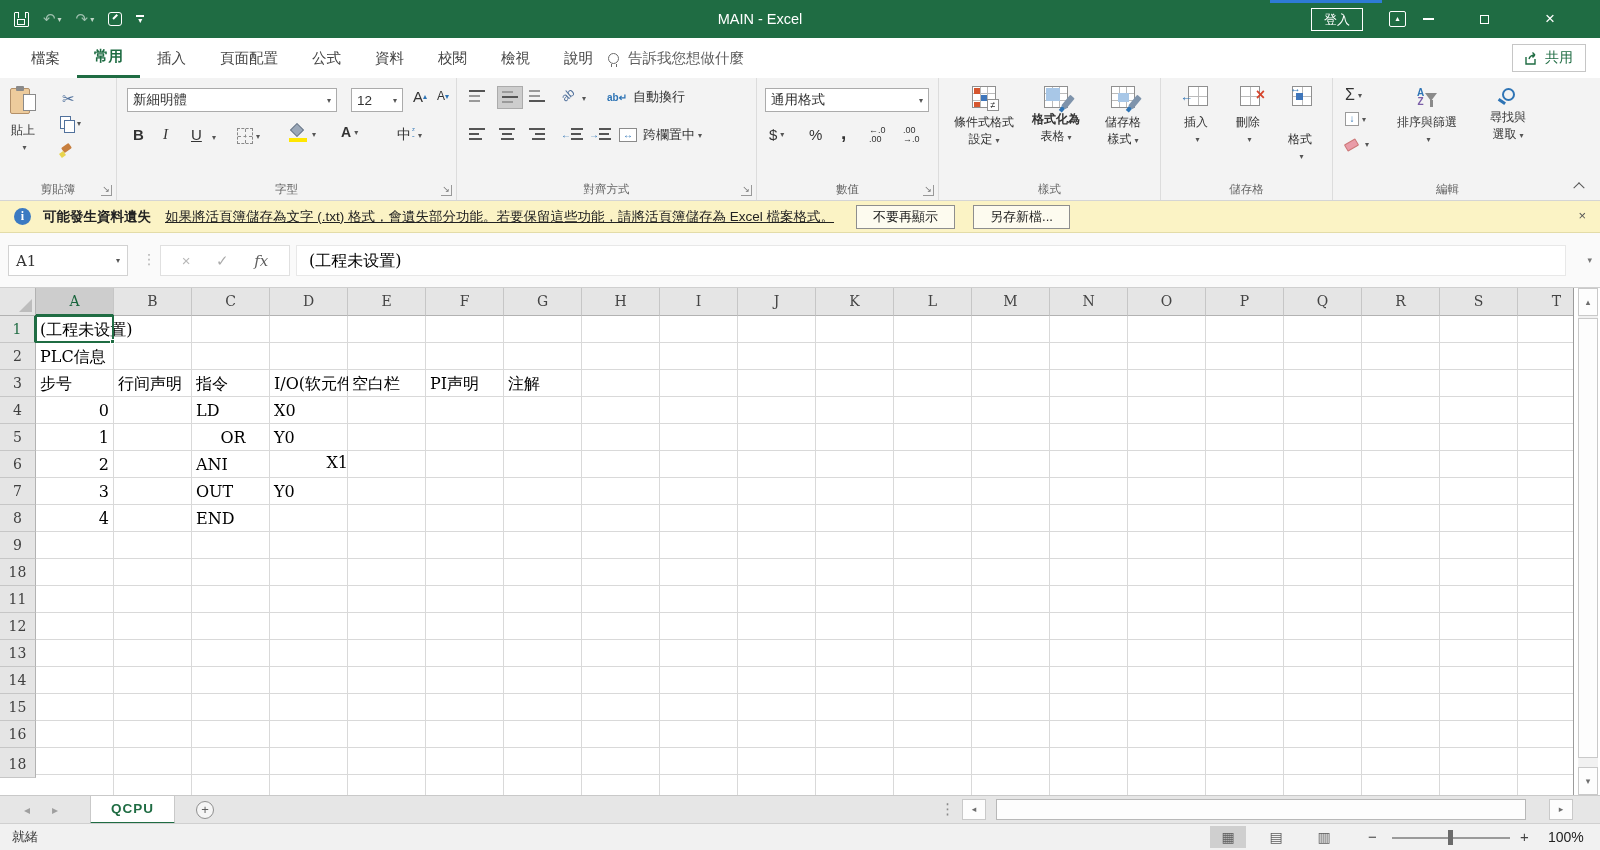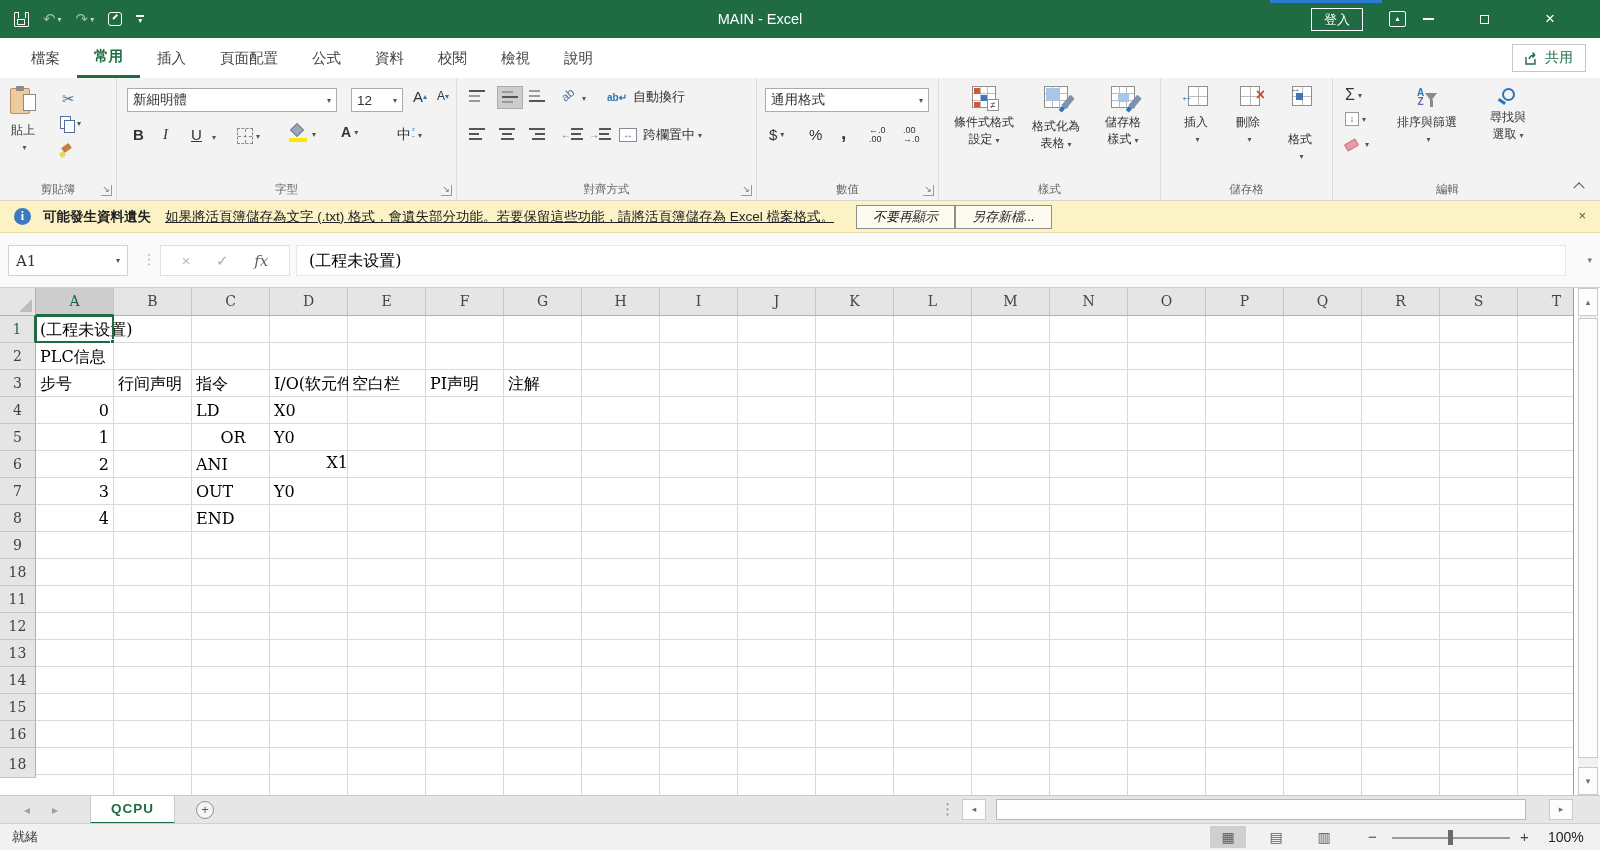--- a/index.html
+++ b/index.html
@@ -111,21 +111,21 @@
   .funnel::after { content:""; position:absolute; left:-1.5px; top:-1px; width:3px; height:7px; background:#8a8a8a; }
   .mag { width:13px; height:13px; border:2px solid #2E74B5; border-radius:50%; position:relative; }
   .mag::after { content:""; position:absolute; left:-6px; bottom:-3px; width:8px; height:2.5px; background:#2E74B5; transform:rotate(35deg); }
   .chev-up { width:8px; height:8px; border-left:1.6px solid #555; border-top:1.6px solid #555; transform:rotate(45deg) translate(2px,2px); }
 
   
   .warnbar { position:absolute; left:0; top:201px; width:1600px; height:32px; background:#FBF3C5; border-bottom:1px solid #E3DCA8; display:flex; align-items:center; }
   .info-ico { width:17px; height:17px; border-radius:50%; background:#3B7AC2; color:#fff; font-family:"Liberation Serif",serif; font-size:12px; font-weight:bold; text-align:center; line-height:17px; margin:0 12px 0 14px; }
   .warn-strong { font-weight:bold; font-size:13.5px; color:#222; margin-right:14px; }
   .warn-link { font-size:13.5px; color:#222; text-decoration:underline; margin-right:22px; }
-  .warn-btn { height:24px; border:1px solid #8E8E8E; background:#FDFBEF; padding:0 16px; font-size:13px; color:#222; line-height:22px; margin-right:0;font-style:italic; }
+  .warn-btn { height:24px; border:1px solid #8E8E8E; background:#FDFBEF; padding:0 16px; font-size:13px; color:#222; line-height:22px; margin-right:18px; }
   .warn-close { position:absolute; right:14px; top:7px; font-size:13px; color:#555; }
 
   
   .fbar { position:absolute; left:0; top:233px; width:1600px; height:55px; background:#FAFAFA; border-bottom:1px solid #CFCFCF; }
   .namebox { position:absolute; left:8px; top:12px; width:120px; height:31px; background:#fff; border:1px solid #D2D2D2; display:flex; align-items:center; justify-content:space-between; padding:0 7px; font-family:"DejaVu Serif",serif; font-size:15px; color:#333; }
   .fdots { position:absolute; left:142px; top:18px; color:#B0B0B0; font-size:14px; letter-spacing:0; }
   .fxbox { position:absolute; left:160px; top:12px; width:130px; height:31px; background:#fff; border:1px solid #E0E0E0; display:flex; align-items:center; justify-content:space-around; padding:0 8px; }
   .fx-x { color:#B8B8B8; font-size:15px; }
   .fx-check { color:#ABABAB; font-size:15px; }
   .fx-fx { font-family:"DejaVu Serif",serif; font-style:italic; font-size:15px; color:#5f5f5f; }
@@ -217,20 +217,24 @@
       <span class="rtab">檔案</span>
       <span class="rtab active">常用</span>
       <span class="rtab">插入</span>
       <span class="rtab">頁面配置</span>
       <span class="rtab">公式</span>
       <span class="rtab">資料</span>
       <span class="rtab">校閱</span>
       <span class="rtab">檢視</span>
       <span class="rtab">說明</span>
     </div>
+    <div class="tellme">
+      <span class="bulb"></span>
+      <span>告訴我您想做什麼</span>
+    </div>
     <div class="share">
       <svg width="14" height="14" viewBox="0 0 14 14">
           <path d="M1 6 v7 h9 v-5" fill="none" stroke="#1F6C43" stroke-width="1.4"></path>
           <path d="M4 8 C5 4.5 8 4 10 4 M10 4 l-2.5-2.5 M10 4 l-2.5 2.5" fill="none" stroke="#1F6C43" stroke-width="1.4"></path>
         </svg>
       <span>共用</span>
     </div>
   </div>
 
   <div class="ribbon">
@@ -373,21 +377,21 @@
             <span class="cf-neq">≠</span>
           </span>
         <span style="margin-top:6px;">條件式格式</span>
         <span><span>設定</span><span class="dd">▾</span></span>
       </div>
       <div class="bigbtn" style="position:absolute; left:84px; top:8px; width:66px;">
         <span class="grid-ico">
             <span class="ft-blue"></span>
             <span class="brush"></span>
           </span>
-        <span style="margin-top:10px;">格式化為</span>
+        <span style="margin-top:3px;font-weight:bold;">格式化為</span>
         <span><span>表格</span><span class="dd">▾</span></span>
       </div>
       <div class="bigbtn" style="position:absolute; left:154px; top:8px; width:60px;">
         <span class="grid-ico">
             <span class="cs-blue"></span>
             <span class="brush"></span>
           </span>
         <span style="margin-top:6px;">儲存格</span>
         <span><span>樣式</span><span class="dd">▾</span></span>
       </div>

